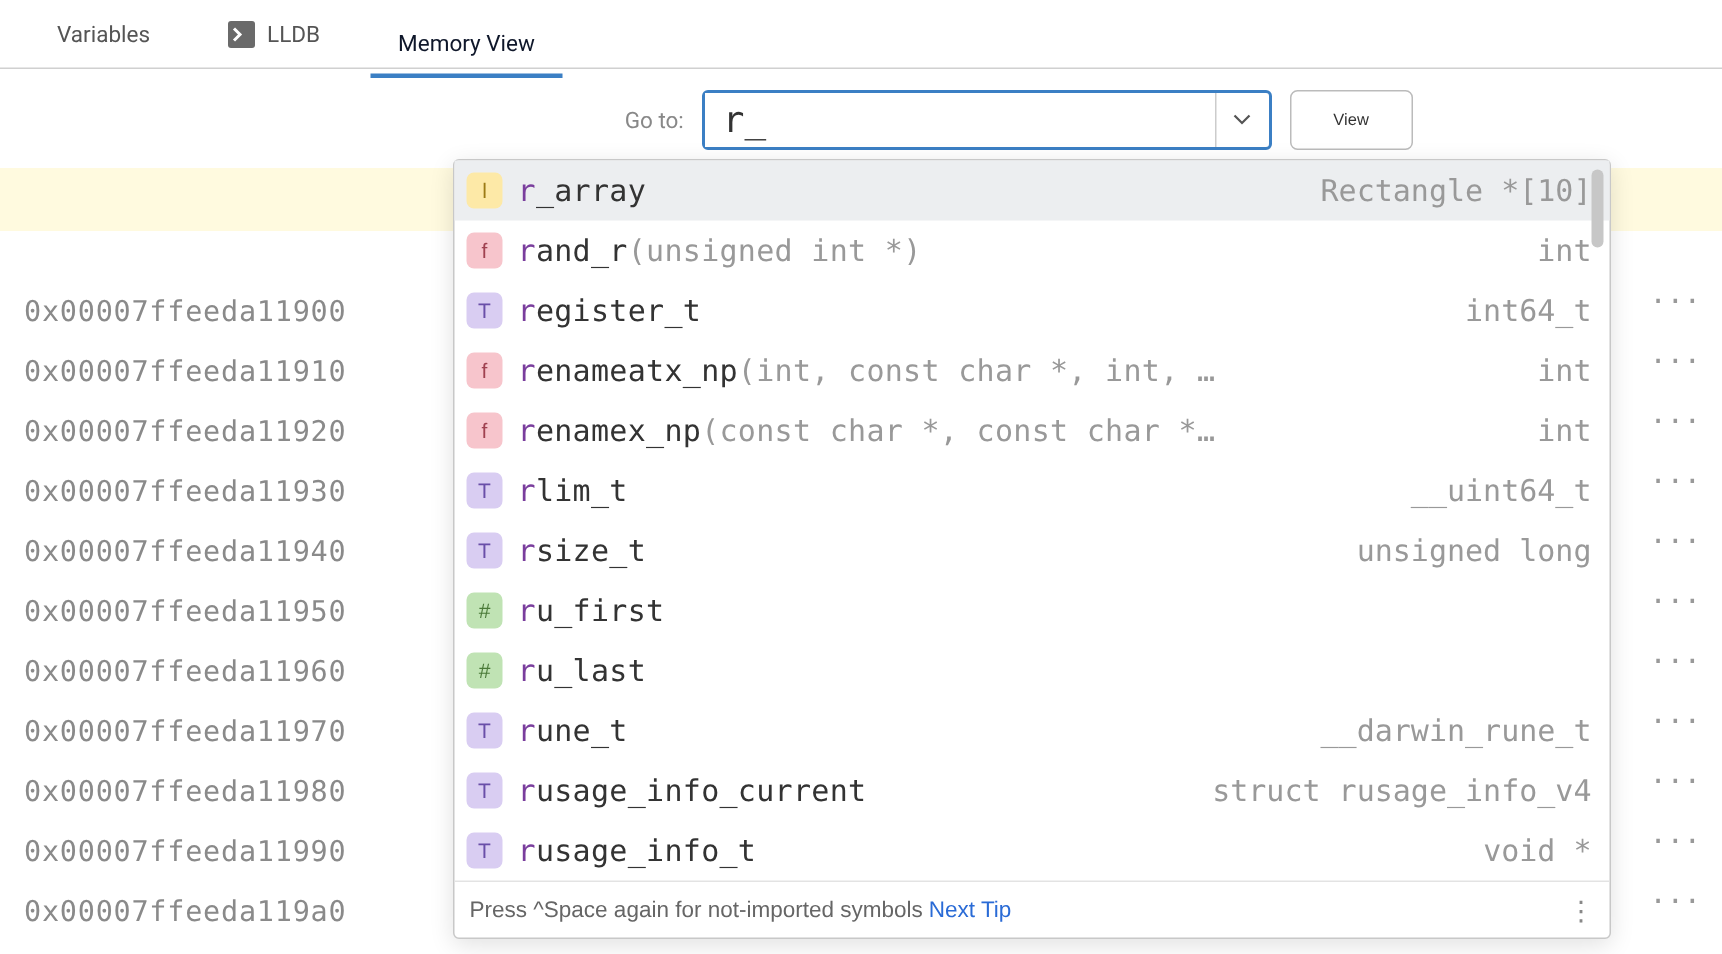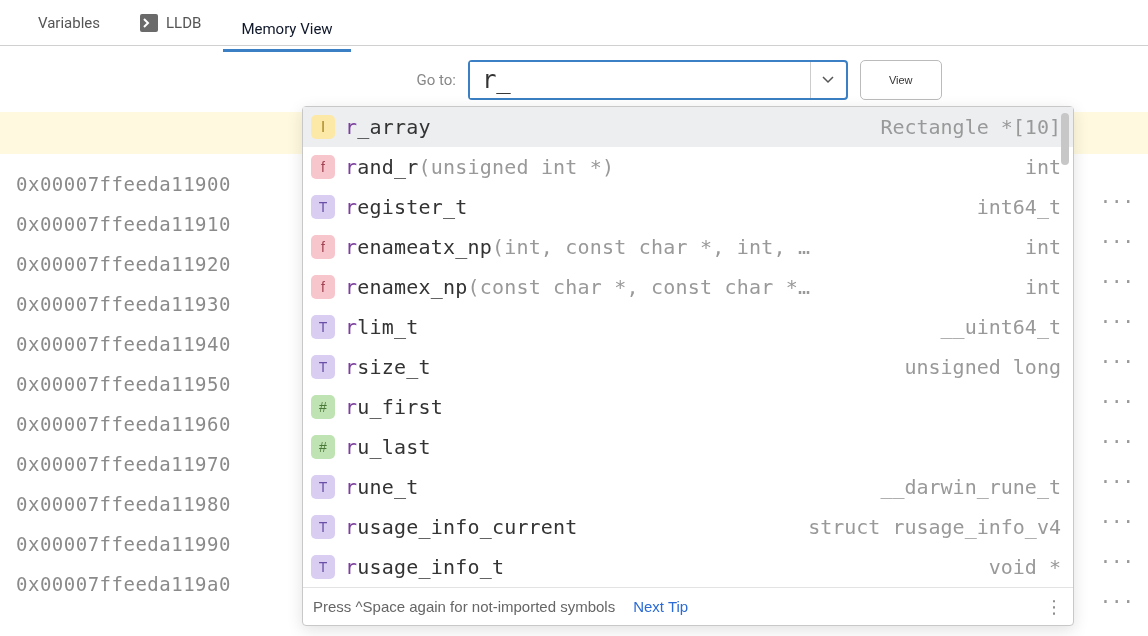--- a/index.html
+++ b/index.html
@@ -13,21 +13,21 @@
     }
     .mono { font-family: "Menlo", "Monaco", "Consolas", monospace; }
     
     
     .tabs {
       display: flex;
       align-items: center;
       height: 46px;
       border-bottom: 1px solid #d0d0d0;
       padding-left: 20px;
-      gap: 4px;
+      gap: 16px;
     }
     .tab {
       padding: 0 18px;
       height: 100%;
       display: flex;
       align-items: center;
       color: #555;
       cursor: pointer;
       position: relative;
     }
@@ -102,21 +102,21 @@
       border-radius: 5px;
       background: #fff;
       cursor: pointer;
       font-size: 11px;
       color: #333;
     }
 
     
     .memcol {
       position: absolute;
-      top: 164px;
+      top: 188px;
       left: 16px;
     }
     .memrow {
       font-family: "Menlo", "Monaco", monospace;
       font-size: 19px;
       color: #8a8a8a;
       line-height: 40px;
       height: 40px;
       letter-spacing: 0.5px;
     }
@@ -192,21 +192,21 @@
     .popup-footer {
       display: flex;
       align-items: center;
       height: 38px;
       padding: 12px 10px;
       border-top: 1px solid #e3e3e3;
       font-size: 15px;
       color: #666;
       font-family: -apple-system, sans-serif;
     }
-    .next-tip { color: #2a6bd6; margin-left: 18px; cursor: pointer; }
+    .next-tip { color: #2a6bd6; margin-left: 4px; cursor: pointer; }
     .popup-more {
       margin-left: auto;
       color: #888;
       cursor: pointer;
       font-size: 18px;
       line-height: 12px;
     }
 
     .scrollbar {
       position: absolute;

